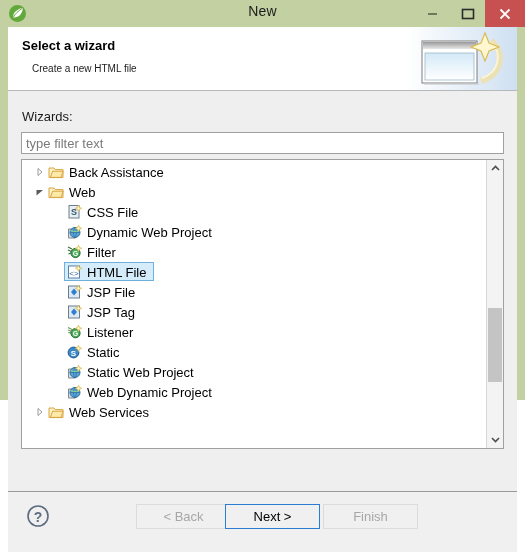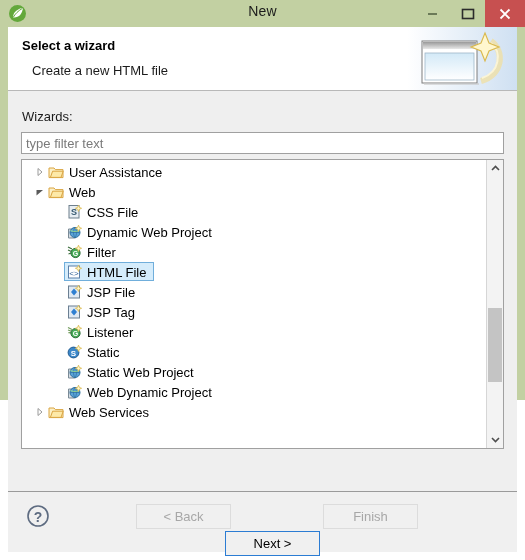--- a/index.html
+++ b/index.html
@@ -84,21 +84,21 @@
   #header-title {
     position: absolute;
     left: 14px; top: 11px;
     font-size: 13px;
     font-weight: bold;
     color: #000000;
   }
   #header-sub {
     position: absolute;
     left: 24px; top: 36px;
-    font-size: 13px;
+    font-size: 10px;
     color: #1b1b1b;
   }
   #banner-icon {
     position: absolute;
     right: 0px; top: 0px;
     width: 110px; height: 63px;
   }
 
   
   #body-area {
@@ -260,21 +260,21 @@
     color: #000000;
     border: 1px solid #8f8f8f;
     background: #f0f0f0;
   }
   .dlgbtn.default {
     color: #000000;
     border: 1px solid #2b7cd3;
     background: #f0f0f0;
   }
   #btn-back   { left: 128px; }
-  #btn-next   { left: 217px; margin-top: 27px; }
+  #btn-next   { left: 217px; }
   #btn-finish { left: 315px; }
   #btn-cancel { left: 414px; }
 </style>
 </head>
 <body>
 
 <div id="window">
 
   <div id="titlebar">
     <div id="app-icon">
@@ -356,21 +356,21 @@
           <div class="tree-row lvl0">
             <span class="twisty">
               <svg width="10" height="10" viewBox="0 0 10 10">
                 <path d="M3 1.5 L7 5 L3 8.5 Z" fill="none" stroke="#9a9a9a" stroke-width="1"></path>
               </svg>
             </span>
             <span class="row-icon"><svg width="16" height="16" viewBox="0 0 16 16">
                 <path d="M1 4 h5 l1.4 1.6 H15 v8 H1 Z" fill="#fdf1c8" stroke="#d9a441" stroke-width="1"></path>
                 <path d="M2.4 13.4 L4.6 7.2 H15.2 L13 13.4 Z" fill="#fde9a8" stroke="#d9a441" stroke-width="1"></path>
               </svg></span>
-            <span class="row-label">User Assistance</span>
+            <span class="row-label">Back Assistance</span>
           </div>
           <div class="tree-row lvl0">
             <span class="twisty">
               <svg width="10" height="10" viewBox="0 0 10 10">
                 <path d="M1.5 3 L8 3 L1.5 8.5 Z" fill="#5a5a5a"></path>
               </svg>
             </span>
             <span class="row-icon"><svg width="16" height="16" viewBox="0 0 16 16">
                 <path d="M1 4 h5 l1.4 1.6 H15 v8 H1 Z" fill="#fdf1c8" stroke="#d9a441" stroke-width="1"></path>
                 <path d="M2.4 13.4 L4.6 7.2 H15.2 L13 13.4 Z" fill="#fde9a8" stroke="#d9a441" stroke-width="1"></path>

